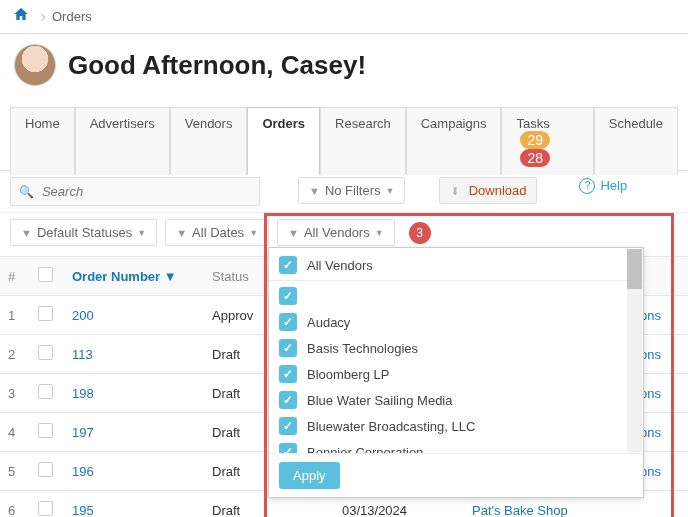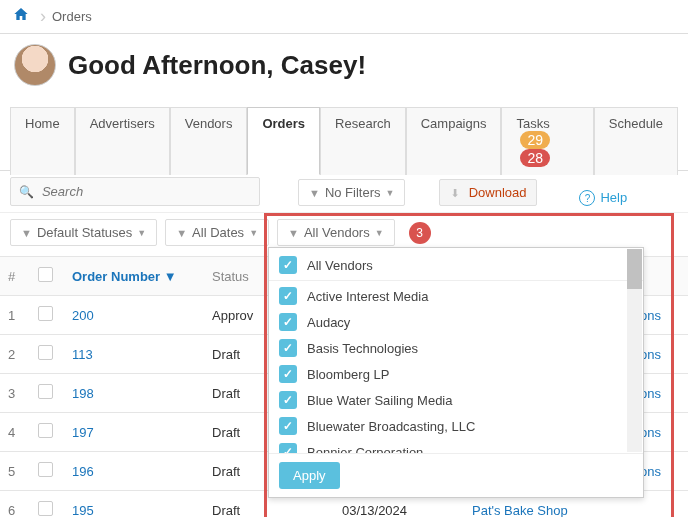--- a/index.html
+++ b/index.html
@@ -62,21 +62,21 @@
     border-radius: 10px;
     padding: 1px 7px;
     font-size: 14px;
     color: #fff;
     margin-left: 4px;
   }
   .badge.orange { background: #f0ad4e; }
   .badge.red { background: #d9534f; }
   .toolbar-row {
     display: flex;
-    align-items: flex-end;
+    align-items: flex-start;
     gap: 12px;
     padding: 6px 10px;
     border-bottom: 1px solid #eee;
   }
   .toolbar-row2 {
     display: flex;
     align-items: center;
     gap: 8px;
     padding: 6px 10px 10px 10px;
     position: relative;
@@ -283,21 +283,20 @@
   <div class="highlight-box"></div>
 
   <div class="dropdown-panel">
     <div class="dd-list rel">
       <div class="dd-item head">
         <span class="dd-check">✓</span>
         <span>All Vendors</span>
       </div>
       <div class="dd-item">
         <span class="dd-check">✓</span>
-        <span>Active Interest Media</span>
       </div>
       <div class="dd-item">
         <span class="dd-check">✓</span>
         <span>Audacy</span>
       </div>
       <div class="dd-item">
         <span class="dd-check">✓</span>
         <span>Basis Technologies</span>
       </div>
       <div class="dd-item">

